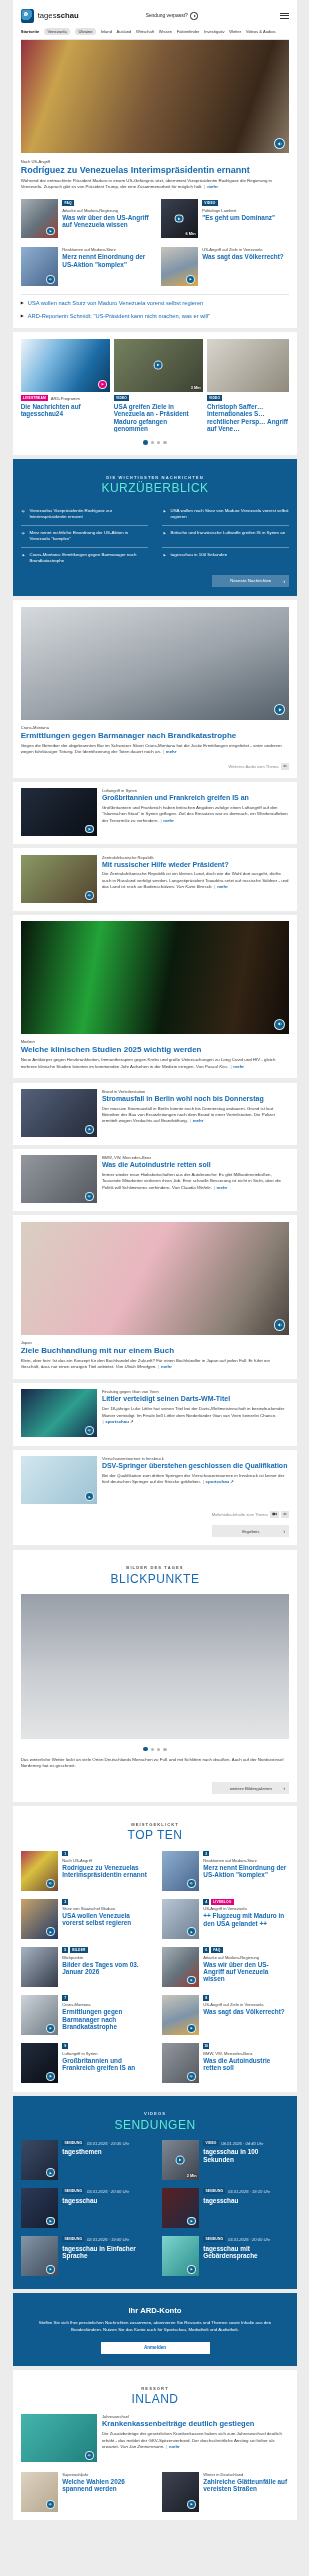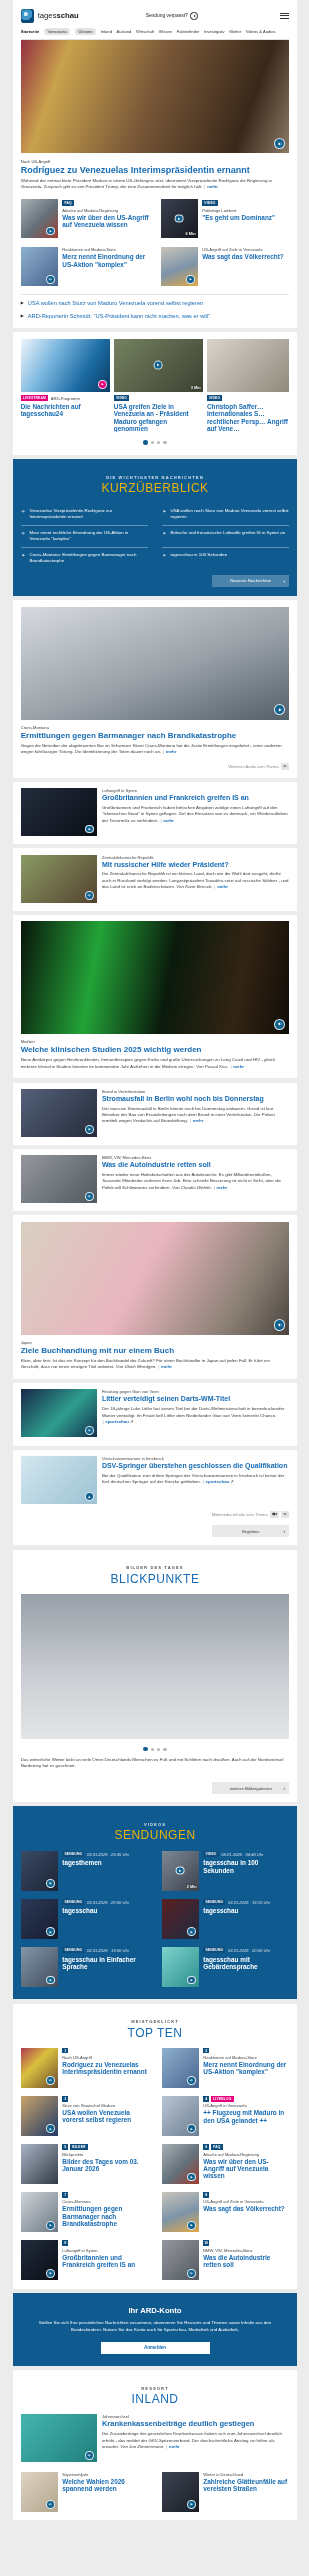--- a/index.html
+++ b/index.html
@@ -62,21 +62,21 @@
 .teaser{display:flex;gap:4.6px}
 .tbody{min-width:0}
 .t-title{font-size:6.4px;font-weight:bold;color:var(--blue);line-height:1.13;display:block;text-decoration:none}
 .linklist{border-top:0.5px solid #e4e4e4;padding-top:5.7px;display:flex;flex-direction:column;gap:5.7px;margin-bottom:1px}
 .linkrow{display:flex;gap:4.1px;align-items:flex-start;font-size:5.7px;color:var(--blue);font-weight:500;text-decoration:none}
 .tri{color:#222;font-size:3.9px;line-height:1.7;flex:none}
 
 .eyebrow{text-align:center;font-size:4.1px;letter-spacing:1.1px;color:#555;font-weight:bold;margin-top:5.2px}
 .sec-title{text-align:center;font-size:12px;font-weight:400;color:var(--blue);letter-spacing:0.5px;margin:1.5px 0 8.2px}
 .dark .eyebrow{color:#d7e5f2}
-.dark .sec-title{color:#eab308}
+.dark .sec-title{color:#5eead4}
 
 .carousel{display:flex;gap:4.1px;overflow:hidden}
 .litem{width:89px;flex:none}
 .lbadgerow{display:flex;gap:2.6px;align-items:center;margin-bottom:1px}
 .lkicker{font-size:4.1px;color:#454545}
 .dots{display:flex;gap:3.1px;justify-content:center;align-items:center;margin:8.2px 0 2.1px}
 .dot{width:3.1px;height:3.1px;border-radius:50%;background:#b5b5b5;cursor:pointer}
 .dot.on{width:4.6px;height:4.6px;background:var(--dbg)}
 
 .klist{display:grid;grid-template-columns:1fr 1fr;column-gap:13.4px;margin-top:4.1px}
@@ -693,20 +693,248 @@
       <span class="dot"></span>
       <span class="dot"></span>
     </div>
     <p class="body" style="margin-top:5.2px">Das winterliche Wetter lockt an viele Orten Deutschlands Menschen zu Fuß und mit Schlitten nach draußen. Auch auf der Nordseeinsel Norderney hat es geschneit.</p>
     <button class="gbtn" style="margin-top:12.4px">
         <span>weitere Bildergalerien</span>
         <span class="chev">›</span>
       </button>
   </section>
 
+  <section class="card" style="padding-top:10.3px">
+    <div class="eyebrow">MEISTGEKLICKT</div>
+    <h2 class="sec-title">TOP TEN</h2>
+    <div class="vgrid">
+
+        <article class="vitem">
+          <div class="vthumb" style="background: linear-gradient(135deg, rgb(176, 58, 82), rgb(217, 193, 63) 40%, rgb(110, 74, 48));">
+            <span class="micon audio">
+              <svg viewBox="0 0 12 12">
+                <path class="p-play" d="M4 2.6 10 6 4 9.4Z"></path>
+                <g class="p-audio">
+                  <path d="M2 4.6h1.8v2.8H2z"></path>
+                  <path d="M4 4.6 6.4 2.4v7.2L4 7.4Z"></path>
+                  <path class="arc" d="M7.8 3.6a3 3 0 0 1 0 4.8"></path>
+                </g>
+              </svg>
+            </span>
+          </div>
+          <div class="vbody">
+            <div class="rankrow">
+              <span class="rank">1</span>
+
+            </div>
+            <div class="kicker">Nach US-Angriff</div>
+            <a class="t-title">Rodríguez zu Venezuelas Interimspräsidentin ernannt</a>
+          </div>
+        </article>
+
+        <article class="vitem">
+          <div class="vthumb" style="background: linear-gradient(135deg, rgb(143, 176, 208), rgb(71, 100, 140));">
+            <span class="micon audio">
+              <svg viewBox="0 0 12 12">
+                <path class="p-play" d="M4 2.6 10 6 4 9.4Z"></path>
+                <g class="p-audio">
+                  <path d="M2 4.6h1.8v2.8H2z"></path>
+                  <path d="M4 4.6 6.4 2.4v7.2L4 7.4Z"></path>
+                  <path class="arc" d="M7.8 3.6a3 3 0 0 1 0 4.8"></path>
+                </g>
+              </svg>
+            </span>
+          </div>
+          <div class="vbody">
+            <div class="rankrow">
+              <span class="rank">2</span>
+
+            </div>
+            <div class="kicker">Reaktionen auf Maduro-Sturz</div>
+            <a class="t-title">Merz nennt Einordnung der US-Aktion "komplex"</a>
+          </div>
+        </article>
+
+        <article class="vitem">
+          <div class="vthumb" style="background: linear-gradient(135deg, rgb(202, 164, 106), rgb(34, 58, 102));">
+            <span class="micon play">
+              <svg viewBox="0 0 12 12">
+                <path class="p-play" d="M4 2.6 10 6 4 9.4Z"></path>
+                <g class="p-audio">
+                  <path d="M2 4.6h1.8v2.8H2z"></path>
+                  <path d="M4 4.6 6.4 2.4v7.2L4 7.4Z"></path>
+                  <path class="arc" d="M7.8 3.6a3 3 0 0 1 0 4.8"></path>
+                </g>
+              </svg>
+            </span>
+          </div>
+          <div class="vbody">
+            <div class="rankrow">
+              <span class="rank">3</span>
+
+            </div>
+            <div class="kicker">Sturz von Staatschef Maduro</div>
+            <a class="t-title">USA wollen Venezuela vorerst selbst regieren</a>
+          </div>
+        </article>
+
+        <article class="vitem">
+          <div class="vthumb" style="background: linear-gradient(135deg, rgb(185, 198, 212), rgb(110, 127, 146));">
+            <span class="micon play">
+              <svg viewBox="0 0 12 12">
+                <path class="p-play" d="M4 2.6 10 6 4 9.4Z"></path>
+                <g class="p-audio">
+                  <path d="M2 4.6h1.8v2.8H2z"></path>
+                  <path d="M4 4.6 6.4 2.4v7.2L4 7.4Z"></path>
+                  <path class="arc" d="M7.8 3.6a3 3 0 0 1 0 4.8"></path>
+                </g>
+              </svg>
+            </span>
+          </div>
+          <div class="vbody">
+            <div class="rankrow">
+              <span class="rank">4</span>
+              <span class="badge magenta">LIVEBLOG</span>
+            </div>
+            <div class="kicker">US-Angriff in Venezuela</div>
+            <a class="t-title">++ Flugzeug mit Maduro in den USA gelandet ++</a>
+          </div>
+        </article>
+
+        <article class="vitem">
+          <div class="vthumb" style="background: linear-gradient(135deg, rgb(168, 180, 196), rgb(50, 58, 70));">
+            
+          </div>
+          <div class="vbody">
+            <div class="rankrow">
+              <span class="rank">5</span>
+              <span class="badge">BILDER</span>
+            </div>
+            <div class="kicker">Blickpunkte</div>
+            <a class="t-title">Bilder des Tages vom 03. Januar 2026</a>
+          </div>
+        </article>
+
+        <article class="vitem">
+          <div class="vthumb" style="background: linear-gradient(135deg, rgb(168, 176, 180), rgb(99, 112, 122) 55%, rgb(156, 61, 48));">
+            <span class="micon play">
+              <svg viewBox="0 0 12 12">
+                <path class="p-play" d="M4 2.6 10 6 4 9.4Z"></path>
+                <g class="p-audio">
+                  <path d="M2 4.6h1.8v2.8H2z"></path>
+                  <path d="M4 4.6 6.4 2.4v7.2L4 7.4Z"></path>
+                  <path class="arc" d="M7.8 3.6a3 3 0 0 1 0 4.8"></path>
+                </g>
+              </svg>
+            </span>
+          </div>
+          <div class="vbody">
+            <div class="rankrow">
+              <span class="rank">6</span>
+              <span class="badge">FAQ</span>
+            </div>
+            <div class="kicker">Attacke auf Maduro-Regierung</div>
+            <a class="t-title">Was wir über den US-Angriff auf Venezuela wissen</a>
+          </div>
+        </article>
+
+        <article class="vitem">
+          <div class="vthumb" style="background: linear-gradient(135deg, rgb(207, 212, 217), rgb(110, 122, 132));">
+            <span class="micon play">
+              <svg viewBox="0 0 12 12">
+                <path class="p-play" d="M4 2.6 10 6 4 9.4Z"></path>
+                <g class="p-audio">
+                  <path d="M2 4.6h1.8v2.8H2z"></path>
+                  <path d="M4 4.6 6.4 2.4v7.2L4 7.4Z"></path>
+                  <path class="arc" d="M7.8 3.6a3 3 0 0 1 0 4.8"></path>
+                </g>
+              </svg>
+            </span>
+          </div>
+          <div class="vbody">
+            <div class="rankrow">
+              <span class="rank">7</span>
+
+            </div>
+            <div class="kicker">Crans-Montana</div>
+            <a class="t-title">Ermittlungen gegen Barmanager nach Brandkatastrophe</a>
+          </div>
+        </article>
+
+        <article class="vitem">
+          <div class="vthumb" style="background: linear-gradient(160deg, rgb(201, 196, 186), rgb(125, 148, 168) 55%, rgb(224, 168, 74));">
+            <span class="micon play">
+              <svg viewBox="0 0 12 12">
+                <path class="p-play" d="M4 2.6 10 6 4 9.4Z"></path>
+                <g class="p-audio">
+                  <path d="M2 4.6h1.8v2.8H2z"></path>
+                  <path d="M4 4.6 6.4 2.4v7.2L4 7.4Z"></path>
+                  <path class="arc" d="M7.8 3.6a3 3 0 0 1 0 4.8"></path>
+                </g>
+              </svg>
+            </span>
+          </div>
+          <div class="vbody">
+            <div class="rankrow">
+              <span class="rank">8</span>
+
+            </div>
+            <div class="kicker">US-Angriff auf Ziele in Venezuela</div>
+            <a class="t-title">Was sagt das Völkerrecht?</a>
+          </div>
+        </article>
+
+        <article class="vitem">
+          <div class="vthumb" style="background: linear-gradient(135deg, rgb(34, 44, 60), rgb(10, 14, 22));">
+            <span class="micon play">
+              <svg viewBox="0 0 12 12">
+                <path class="p-play" d="M4 2.6 10 6 4 9.4Z"></path>
+                <g class="p-audio">
+                  <path d="M2 4.6h1.8v2.8H2z"></path>
+                  <path d="M4 4.6 6.4 2.4v7.2L4 7.4Z"></path>
+                  <path class="arc" d="M7.8 3.6a3 3 0 0 1 0 4.8"></path>
+                </g>
+              </svg>
+            </span>
+          </div>
+          <div class="vbody">
+            <div class="rankrow">
+              <span class="rank">9</span>
+
+            </div>
+            <div class="kicker">Luftangriff in Syrien</div>
+            <a class="t-title">Großbritannien und Frankreich greifen IS an</a>
+          </div>
+        </article>
+
+        <article class="vitem">
+          <div class="vthumb" style="background: linear-gradient(135deg, rgb(148, 152, 158), rgb(83, 88, 95));">
+            <span class="micon audio">
+              <svg viewBox="0 0 12 12">
+                <path class="p-play" d="M4 2.6 10 6 4 9.4Z"></path>
+                <g class="p-audio">
+                  <path d="M2 4.6h1.8v2.8H2z"></path>
+                  <path d="M4 4.6 6.4 2.4v7.2L4 7.4Z"></path>
+                  <path class="arc" d="M7.8 3.6a3 3 0 0 1 0 4.8"></path>
+                </g>
+              </svg>
+            </span>
+          </div>
+          <div class="vbody">
+            <div class="rankrow">
+              <span class="rank">10</span>
+
+            </div>
+            <div class="kicker">BMW, VW, Mercedes-Benz</div>
+            <a class="t-title">Was die Autoindustrie retten soll</a>
+          </div>
+        </article>
+      </div>
+  </section>
+
   <section class="card dark" style="padding-top:10.3px;padding-bottom:12.4px">
     <div class="eyebrow">VIDEOS</div>
     <h2 class="sec-title">SENDUNGEN</h2>
     <div class="vgrid">
 
         <article class="vitem">
           <div class="vthumb" style="background: linear-gradient(135deg, rgb(58, 74, 102), rgb(28, 36, 53));">
 
             <span class="micon play">
               <svg viewBox="0 0 12 12">
@@ -833,248 +1061,20 @@
                 </g>
               </svg>
             </span>
           </div>
           <div class="vbody">
             <div class="lbadgerow">
               <span class="badge">SENDUNG</span>
               <span class="vdate">03.01.2026 · 20:00 Uhr</span>
             </div>
             <a class="vtitle">tagesschau mit Gebärdensprache</a>
-          </div>
-        </article>
-      </div>
-  </section>
-
-  <section class="card" style="padding-top:10.3px">
-    <div class="eyebrow">MEISTGEKLICKT</div>
-    <h2 class="sec-title">TOP TEN</h2>
-    <div class="vgrid">
-
-        <article class="vitem">
-          <div class="vthumb" style="background: linear-gradient(135deg, rgb(176, 58, 82), rgb(217, 193, 63) 40%, rgb(110, 74, 48));">
-            <span class="micon audio">
-              <svg viewBox="0 0 12 12">
-                <path class="p-play" d="M4 2.6 10 6 4 9.4Z"></path>
-                <g class="p-audio">
-                  <path d="M2 4.6h1.8v2.8H2z"></path>
-                  <path d="M4 4.6 6.4 2.4v7.2L4 7.4Z"></path>
-                  <path class="arc" d="M7.8 3.6a3 3 0 0 1 0 4.8"></path>
-                </g>
-              </svg>
-            </span>
-          </div>
-          <div class="vbody">
-            <div class="rankrow">
-              <span class="rank">1</span>
-
-            </div>
-            <div class="kicker">Nach US-Angriff</div>
-            <a class="t-title">Rodríguez zu Venezuelas Interimspräsidentin ernannt</a>
-          </div>
-        </article>
-
-        <article class="vitem">
-          <div class="vthumb" style="background: linear-gradient(135deg, rgb(143, 176, 208), rgb(71, 100, 140));">
-            <span class="micon audio">
-              <svg viewBox="0 0 12 12">
-                <path class="p-play" d="M4 2.6 10 6 4 9.4Z"></path>
-                <g class="p-audio">
-                  <path d="M2 4.6h1.8v2.8H2z"></path>
-                  <path d="M4 4.6 6.4 2.4v7.2L4 7.4Z"></path>
-                  <path class="arc" d="M7.8 3.6a3 3 0 0 1 0 4.8"></path>
-                </g>
-              </svg>
-            </span>
-          </div>
-          <div class="vbody">
-            <div class="rankrow">
-              <span class="rank">2</span>
-
-            </div>
-            <div class="kicker">Reaktionen auf Maduro-Sturz</div>
-            <a class="t-title">Merz nennt Einordnung der US-Aktion "komplex"</a>
-          </div>
-        </article>
-
-        <article class="vitem">
-          <div class="vthumb" style="background: linear-gradient(135deg, rgb(202, 164, 106), rgb(34, 58, 102));">
-            <span class="micon play">
-              <svg viewBox="0 0 12 12">
-                <path class="p-play" d="M4 2.6 10 6 4 9.4Z"></path>
-                <g class="p-audio">
-                  <path d="M2 4.6h1.8v2.8H2z"></path>
-                  <path d="M4 4.6 6.4 2.4v7.2L4 7.4Z"></path>
-                  <path class="arc" d="M7.8 3.6a3 3 0 0 1 0 4.8"></path>
-                </g>
-              </svg>
-            </span>
-          </div>
-          <div class="vbody">
-            <div class="rankrow">
-              <span class="rank">3</span>
-
-            </div>
-            <div class="kicker">Sturz von Staatschef Maduro</div>
-            <a class="t-title">USA wollen Venezuela vorerst selbst regieren</a>
-          </div>
-        </article>
-
-        <article class="vitem">
-          <div class="vthumb" style="background: linear-gradient(135deg, rgb(185, 198, 212), rgb(110, 127, 146));">
-            <span class="micon play">
-              <svg viewBox="0 0 12 12">
-                <path class="p-play" d="M4 2.6 10 6 4 9.4Z"></path>
-                <g class="p-audio">
-                  <path d="M2 4.6h1.8v2.8H2z"></path>
-                  <path d="M4 4.6 6.4 2.4v7.2L4 7.4Z"></path>
-                  <path class="arc" d="M7.8 3.6a3 3 0 0 1 0 4.8"></path>
-                </g>
-              </svg>
-            </span>
-          </div>
-          <div class="vbody">
-            <div class="rankrow">
-              <span class="rank">4</span>
-              <span class="badge magenta">LIVEBLOG</span>
-            </div>
-            <div class="kicker">US-Angriff in Venezuela</div>
-            <a class="t-title">++ Flugzeug mit Maduro in den USA gelandet ++</a>
-          </div>
-        </article>
-
-        <article class="vitem">
-          <div class="vthumb" style="background: linear-gradient(135deg, rgb(168, 180, 196), rgb(50, 58, 70));">
-            
-          </div>
-          <div class="vbody">
-            <div class="rankrow">
-              <span class="rank">5</span>
-              <span class="badge">BILDER</span>
-            </div>
-            <div class="kicker">Blickpunkte</div>
-            <a class="t-title">Bilder des Tages vom 03. Januar 2026</a>
-          </div>
-        </article>
-
-        <article class="vitem">
-          <div class="vthumb" style="background: linear-gradient(135deg, rgb(168, 176, 180), rgb(99, 112, 122) 55%, rgb(156, 61, 48));">
-            <span class="micon play">
-              <svg viewBox="0 0 12 12">
-                <path class="p-play" d="M4 2.6 10 6 4 9.4Z"></path>
-                <g class="p-audio">
-                  <path d="M2 4.6h1.8v2.8H2z"></path>
-                  <path d="M4 4.6 6.4 2.4v7.2L4 7.4Z"></path>
-                  <path class="arc" d="M7.8 3.6a3 3 0 0 1 0 4.8"></path>
-                </g>
-              </svg>
-            </span>
-          </div>
-          <div class="vbody">
-            <div class="rankrow">
-              <span class="rank">6</span>
-              <span class="badge">FAQ</span>
-            </div>
-            <div class="kicker">Attacke auf Maduro-Regierung</div>
-            <a class="t-title">Was wir über den US-Angriff auf Venezuela wissen</a>
-          </div>
-        </article>
-
-        <article class="vitem">
-          <div class="vthumb" style="background: linear-gradient(135deg, rgb(207, 212, 217), rgb(110, 122, 132));">
-            <span class="micon play">
-              <svg viewBox="0 0 12 12">
-                <path class="p-play" d="M4 2.6 10 6 4 9.4Z"></path>
-                <g class="p-audio">
-                  <path d="M2 4.6h1.8v2.8H2z"></path>
-                  <path d="M4 4.6 6.4 2.4v7.2L4 7.4Z"></path>
-                  <path class="arc" d="M7.8 3.6a3 3 0 0 1 0 4.8"></path>
-                </g>
-              </svg>
-            </span>
-          </div>
-          <div class="vbody">
-            <div class="rankrow">
-              <span class="rank">7</span>
-
-            </div>
-            <div class="kicker">Crans-Montana</div>
-            <a class="t-title">Ermittlungen gegen Barmanager nach Brandkatastrophe</a>
-          </div>
-        </article>
-
-        <article class="vitem">
-          <div class="vthumb" style="background: linear-gradient(160deg, rgb(201, 196, 186), rgb(125, 148, 168) 55%, rgb(224, 168, 74));">
-            <span class="micon play">
-              <svg viewBox="0 0 12 12">
-                <path class="p-play" d="M4 2.6 10 6 4 9.4Z"></path>
-                <g class="p-audio">
-                  <path d="M2 4.6h1.8v2.8H2z"></path>
-                  <path d="M4 4.6 6.4 2.4v7.2L4 7.4Z"></path>
-                  <path class="arc" d="M7.8 3.6a3 3 0 0 1 0 4.8"></path>
-                </g>
-              </svg>
-            </span>
-          </div>
-          <div class="vbody">
-            <div class="rankrow">
-              <span class="rank">8</span>
-
-            </div>
-            <div class="kicker">US-Angriff auf Ziele in Venezuela</div>
-            <a class="t-title">Was sagt das Völkerrecht?</a>
-          </div>
-        </article>
-
-        <article class="vitem">
-          <div class="vthumb" style="background: linear-gradient(135deg, rgb(34, 44, 60), rgb(10, 14, 22));">
-            <span class="micon play">
-              <svg viewBox="0 0 12 12">
-                <path class="p-play" d="M4 2.6 10 6 4 9.4Z"></path>
-                <g class="p-audio">
-                  <path d="M2 4.6h1.8v2.8H2z"></path>
-                  <path d="M4 4.6 6.4 2.4v7.2L4 7.4Z"></path>
-                  <path class="arc" d="M7.8 3.6a3 3 0 0 1 0 4.8"></path>
-                </g>
-              </svg>
-            </span>
-          </div>
-          <div class="vbody">
-            <div class="rankrow">
-              <span class="rank">9</span>
-
-            </div>
-            <div class="kicker">Luftangriff in Syrien</div>
-            <a class="t-title">Großbritannien und Frankreich greifen IS an</a>
-          </div>
-        </article>
-
-        <article class="vitem">
-          <div class="vthumb" style="background: linear-gradient(135deg, rgb(148, 152, 158), rgb(83, 88, 95));">
-            <span class="micon audio">
-              <svg viewBox="0 0 12 12">
-                <path class="p-play" d="M4 2.6 10 6 4 9.4Z"></path>
-                <g class="p-audio">
-                  <path d="M2 4.6h1.8v2.8H2z"></path>
-                  <path d="M4 4.6 6.4 2.4v7.2L4 7.4Z"></path>
-                  <path class="arc" d="M7.8 3.6a3 3 0 0 1 0 4.8"></path>
-                </g>
-              </svg>
-            </span>
-          </div>
-          <div class="vbody">
-            <div class="rankrow">
-              <span class="rank">10</span>
-
-            </div>
-            <div class="kicker">BMW, VW, Mercedes-Benz</div>
-            <a class="t-title">Was die Autoindustrie retten soll</a>
           </div>
         </article>
       </div>
   </section>
 
   <section class="card dark konto">
     <h2>Ihr ARD-Konto</h2>
     <p>Stellen Sie sich Ihre persönlichen Nachrichten zusammen, abonnieren Sie Ressorts und Themen sowie Inhalte aus den Bundesländern. Nutzen Sie das Konto auch für Sportschau, Mediathek und Audiothek.</p>
     <button class="kontobtn">Anmelden</button>
   </section>

